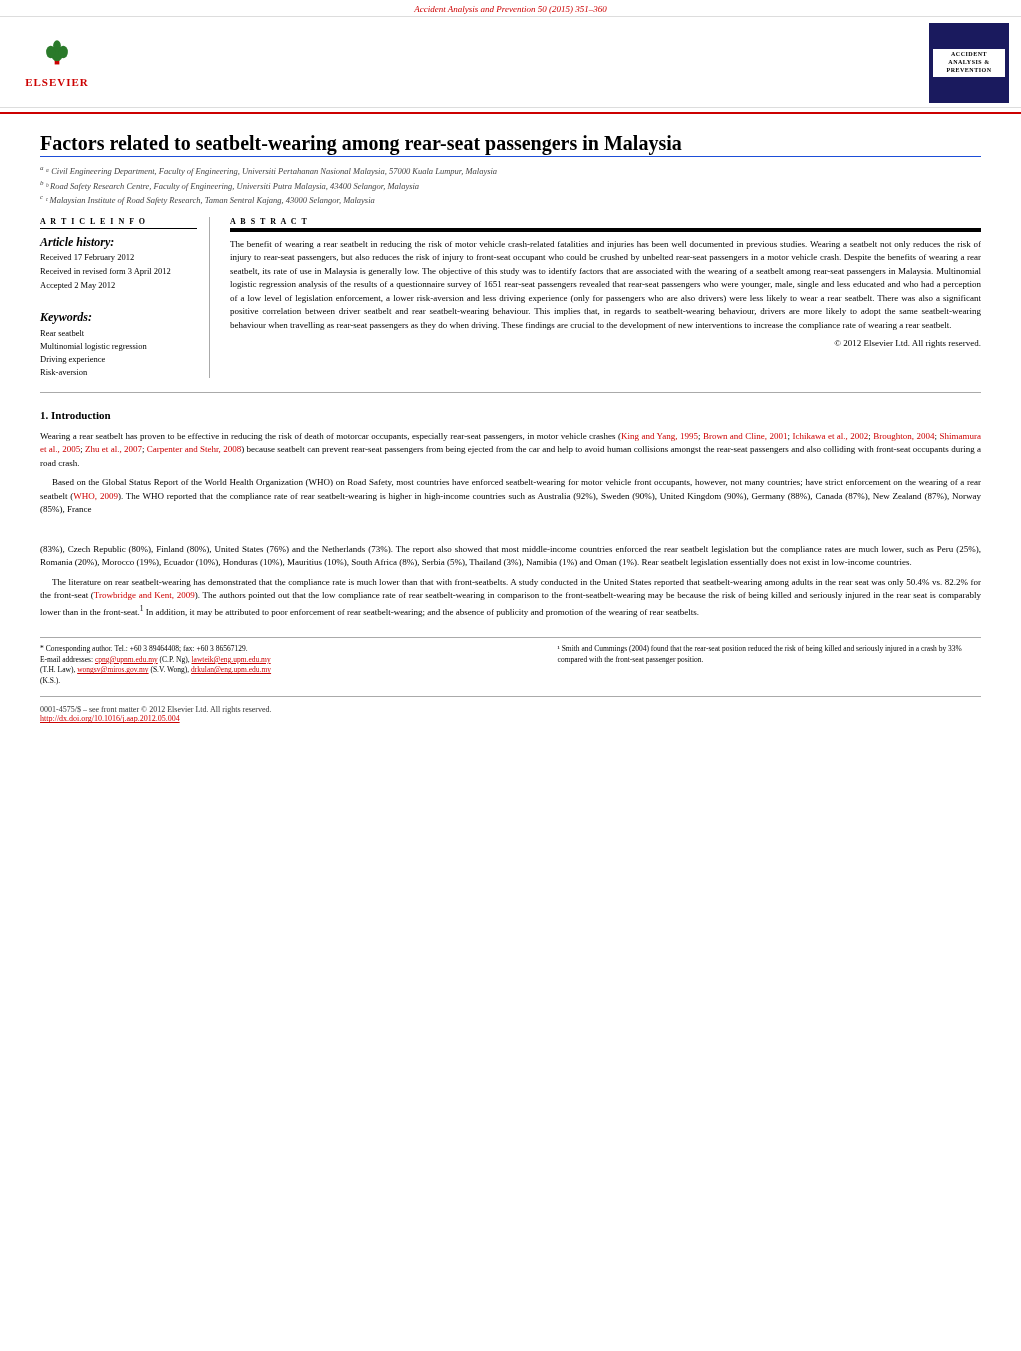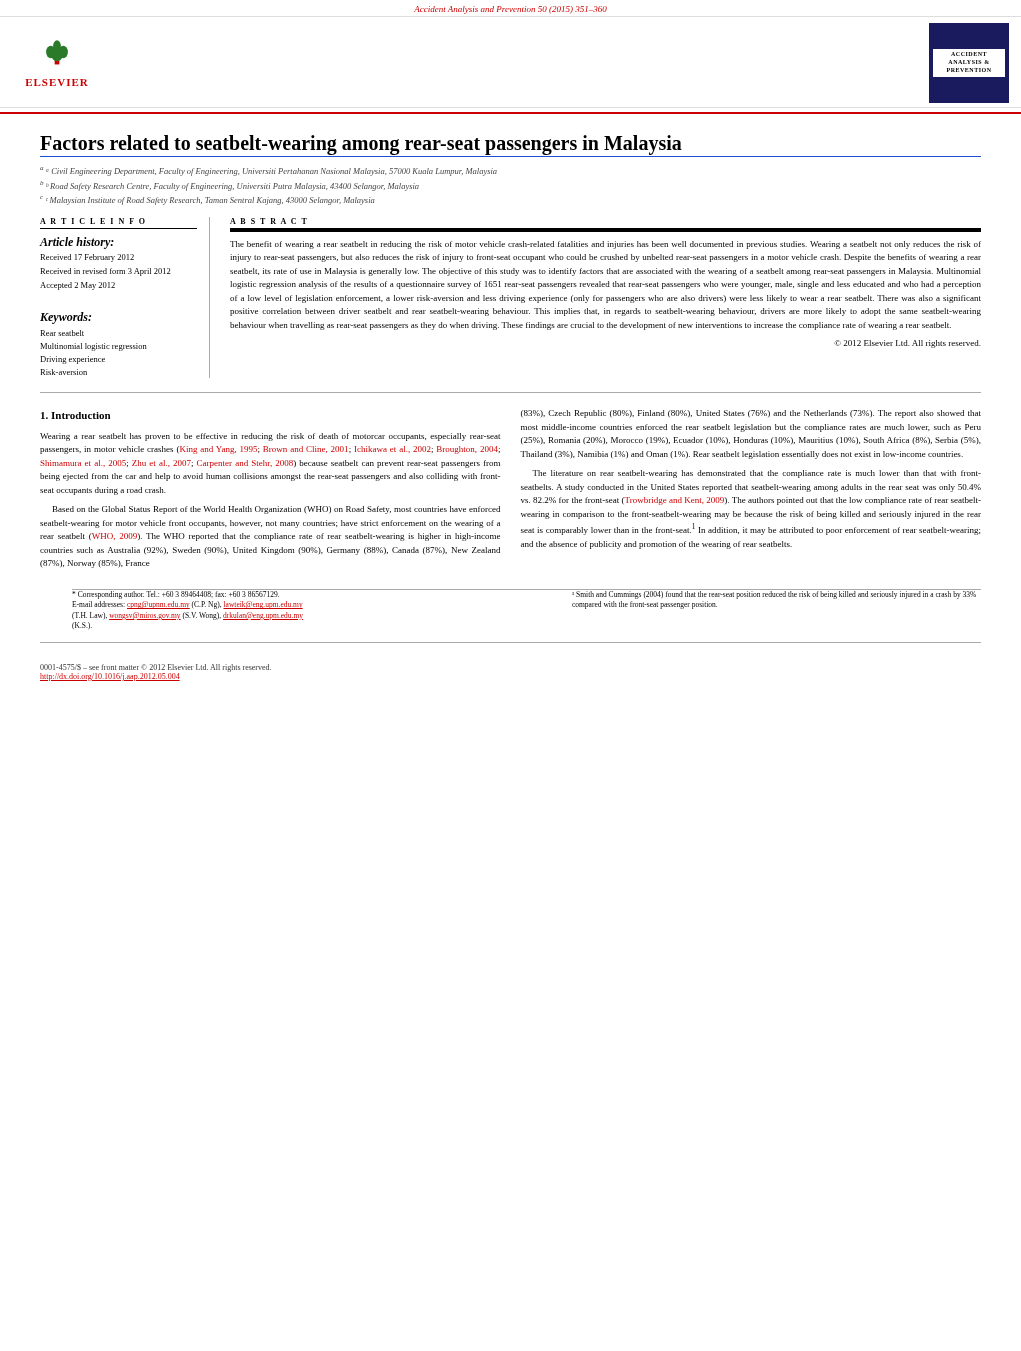--- a/index.html
+++ b/index.html
@@ -214,20 +214,21 @@
     .section-divider {
       border: none;
       border-top: 1px solid #aaa;
       margin: 14px 0;
     }
 
     
     .body-two-col {
       display: flex;
       gap: 20px;
+      flex-direction: column;
     }
     .body-col {
       flex: 1;
       font-size: 9px;
       line-height: 1.5;
       text-align: justify;
     }
 
     .section-heading {
       font-size: 11px;
@@ -245,21 +246,21 @@
 
     .ref-link {
       color: #c00;
       text-decoration: none;
     }
 
     
     .footnote-area {
       margin-top: 12px;
       border-top: 1px solid #aaa;
-      margin-left: 32px;
+      padding-top: 6px;
     }
     .footnote-left {
       float: left;
       width: 45%;
     }
     .footnote-right {
       float: right;
       width: 45%;
     }
     .footnote-text {
@@ -274,21 +275,21 @@
       content: '';
       display: block;
       clear: both;
     }
 
     .bottom-info {
       margin-top: 10px;
       font-size: 8px;
       color: #333;
       border-top: 1px solid #aaa;
-      padding-top: 20px;
+      padding-top: 8px;
     }
     .bottom-info a {
       color: #c00;
     }
   </style>
 </head>
 <body>
 
 <div class="journal-header">
   <div class="journal-top-bar">

